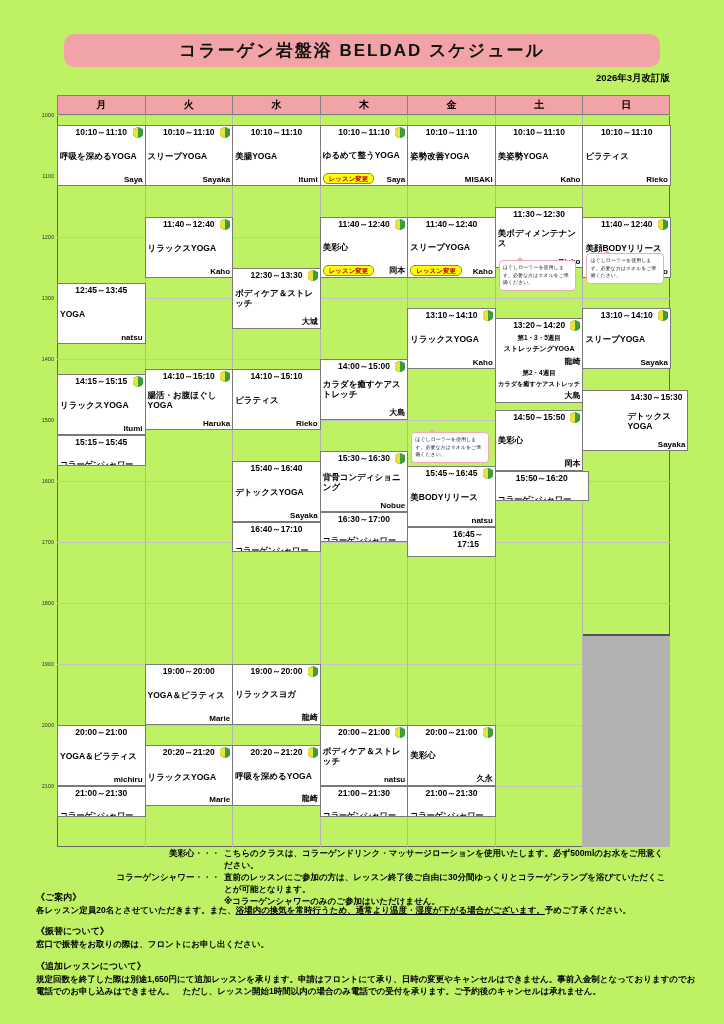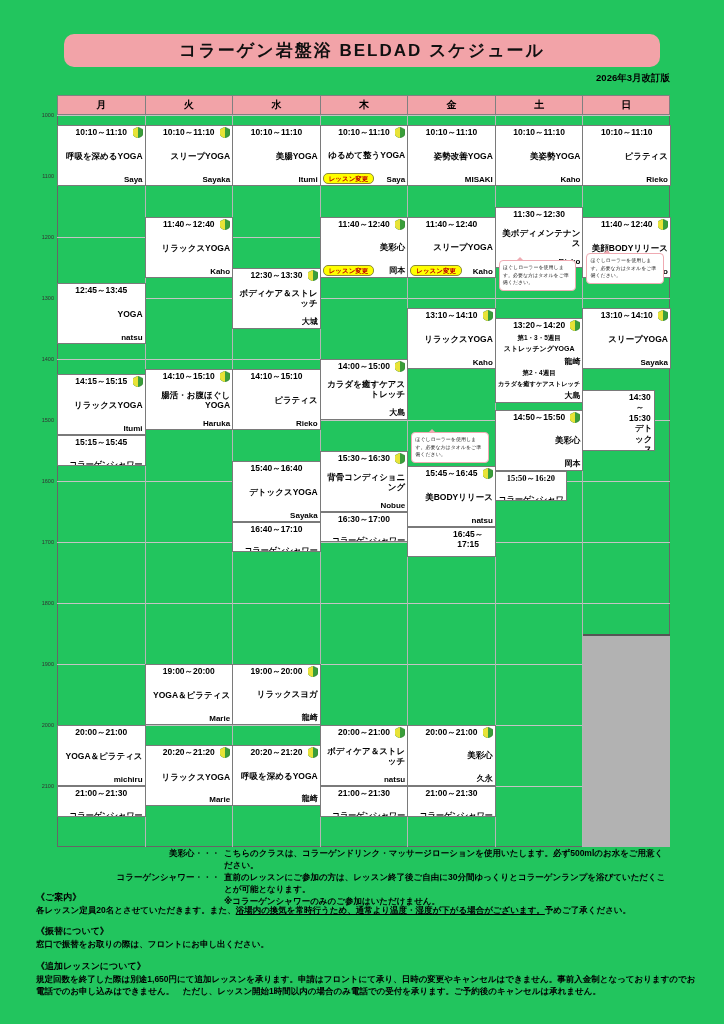--- a/index.html
+++ b/index.html
@@ -1,33 +1,33 @@
 <!DOCTYPE html>
 <html><head>
 <meta charset="utf-8">
 <style>
   html,body{margin:0;padding:0;background:#fff;}
-  .page{position:relative;width:724px;height:1024px;background:#22c55e;overflow:hidden;
+  .page{position:relative;width:724px;height:1024px;background:#bef264;overflow:hidden;
         font-family:"Liberation Sans","DejaVu Sans",sans-serif;color:#000;}
   .banner{position:absolute;left:64px;top:34px;width:596px;height:33px;background:#F2A3A8;
           border-radius:10px;display:flex;align-items:center;justify-content:center;}
   .banner h1{margin:0;font-size:17px;font-weight:bold;color:#101010;letter-spacing:2px;}
   .revision{position:absolute;top:72px;right:54px;font-size:9.5px;font-weight:bold;}
   .schedule{position:absolute;left:57px;top:95px;width:613px;height:752px;}
   .frame{position:absolute;left:0;top:0;width:613px;height:752px;border:1px solid #666;box-sizing:border-box;}
   .day-header{position:absolute;top:0;height:20px;background:#F2A3A8;border:1px solid #808080;
               box-sizing:border-box;display:flex;align-items:center;justify-content:center;
               font-size:10px;font-weight:bold;}
   .hour-line{position:absolute;left:0;width:613px;height:1px;background:#c4c4c4;}
   .col-line{position:absolute;top:20px;width:1px;height:732px;background:#b5b5b5;}
   .time-label{position:absolute;left:-27px;width:24px;text-align:right;font-size:5.5px;color:#333;}
   .cell{position:absolute;background:#fff;border:1px solid #7a7a7a;box-sizing:border-box;
         display:flex;flex-direction:column;justify-content:space-between;padding:1px 2px;overflow:hidden;}
   .cell-time{text-align:center;font-size:8.5px;font-weight:600;line-height:1.25;}
-  .cell-name{text-align:right;font-size:8.5px;font-weight:bold;line-height:1.2;}
+  .cell-name{text-align:left;font-size:8.5px;font-weight:bold;line-height:1.2;}
   .cell-foot{display:flex;align-items:flex-end;justify-content:flex-end;min-height:9px;}
   .cell-foot.with-badge{justify-content:space-between;}
   .instructor{font-size:8px;font-weight:bold;text-align:right;}
   .badge{background:#FFFF00;border:1px solid #8a8a3a;border-radius:5px;color:#C00000;
          font-size:6.5px;font-weight:bold;padding:1px 5px;line-height:1.1;white-space:nowrap;}
   .beginner{position:absolute;top:1px;right:2px;width:10px;height:11px;}
   .shower .cell-name{font-size:8px;}
   .shower{justify-content:flex-start;gap:12px;}
   .split-weeks{text-align:center;font-size:6.5px;font-weight:bold;line-height:1.2;}
   .split-name{text-align:center;font-size:7px;font-weight:bold;line-height:1.15;}
@@ -404,21 +404,21 @@
         <div class="cell-time">14:50～15:50</div>
         <svg viewBox="0 0 10 11" class="beginner">
           <path d="M5 0 L10 2.5 V7 Q10 9.5 5 11 Q0 9.5 0 7 V2.5 Z" fill="#3A9E3A" stroke="#2b6e2b" stroke-width="0.4"></path>
           <path d="M5 0 V11 Q0 9.5 0 7 V2.5 Z" fill="#E8E337"></path>
         </svg>
         <div class="cell-name">美彩心</div>
         <div class="cell-foot">
           <div class="instructor">岡本</div>
         </div>
       </div>
-      <div class="cell shower" style="left: 437.857px; width: 72px; top: 375.833px; height: 30.5px; font-family: Liberation Serif, serif;">
+      <div class="cell shower" style="left: 437.857px; width: 94px; top: 375.833px; height: 30.5px;">
         <div class="cell-time">15:50～16:20</div>
         <div class="cell-name">コラーゲンシャワー</div>
       </div>
       <div class="cell" style="left: 525.429px; width: 88.5714px; top: 30.1667px; height: 61px;">
         <div class="cell-time">10:10～11:10</div>
         <div class="cell-name">ピラティス</div>
         <div class="cell-foot">
           <div class="instructor">Rieko</div>
         </div>
       </div>
@@ -437,21 +437,21 @@
         <div class="cell-time">13:10～14:10</div>
         <svg viewBox="0 0 10 11" class="beginner">
           <path d="M5 0 L10 2.5 V7 Q10 9.5 5 11 Q0 9.5 0 7 V2.5 Z" fill="#3A9E3A" stroke="#2b6e2b" stroke-width="0.4"></path>
           <path d="M5 0 V11 Q0 9.5 0 7 V2.5 Z" fill="#E8E337"></path>
         </svg>
         <div class="cell-name">スリープYOGA</div>
         <div class="cell-foot">
           <div class="instructor">Sayaka</div>
         </div>
       </div>
-      <div class="cell" style="left: 525.429px; width: 73px; top: 294.5px; height: 61px; padding-left: 44px;">
+      <div class="cell" style="left: 525.429px; width: 106px; top: 294.5px; height: 61px; padding-left: 44px;">
         <div class="cell-time">14:30～15:30</div>
         <div class="cell-name">デトックスYOGA</div>
         <div class="cell-foot">
           <div class="instructor">Sayaka</div>
         </div>
       </div>
       <div class="callout" style="left: 354.286px; width: 77.5714px; top: 337px;">ほぐしローラーを使用します。必要な方はタオルをご準備ください。</div>
       <div class="callout" style="left: 441.857px; width: 77.5714px; top: 165px;">ほぐしローラーを使用します。必要な方はタオルをご準備ください。</div>
       <div class="callout" style="left: 529.429px; width: 77.5714px; top: 158px;">ほぐしローラーを使用します。必要な方はタオルをご準備ください。</div>
     </div>

